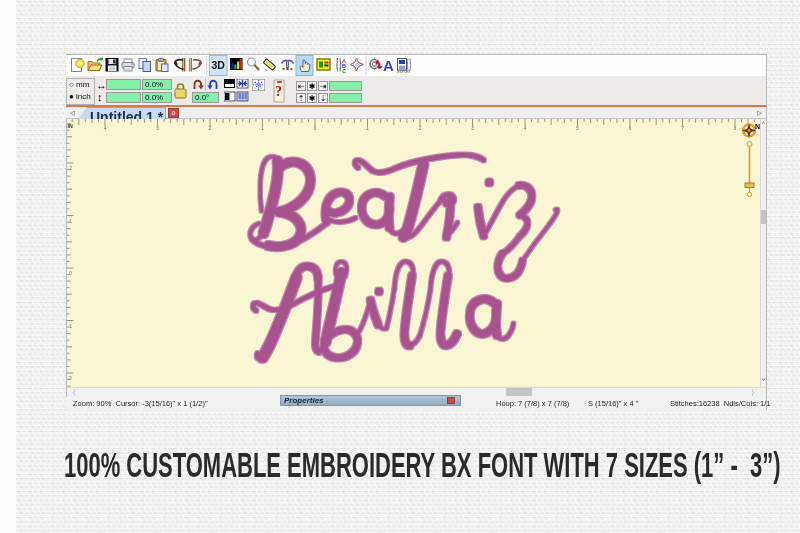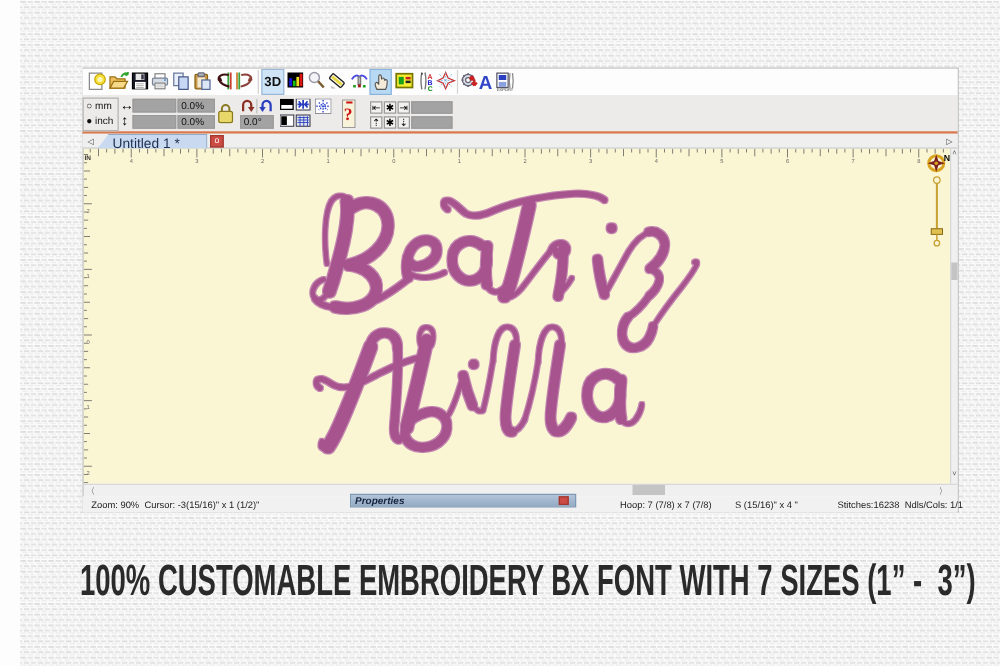--- a/index.html
+++ b/index.html
@@ -13,25 +13,25 @@
 #row1{position:absolute;left:50px;top:55px;width:700px;height:21px;background:#fdfdfd;border-bottom:1px solid #e4e4e4;}
 #row2{position:absolute;left:50px;top:76px;width:700px;height:29px;background:#ecebe9;}
 #orangeline{position:absolute;left:50px;top:105px;width:700px;height:2px;background:#d8784e;}
 #tabbar{position:absolute;left:50px;top:107px;width:700px;height:12px;background:#efefef;border-bottom:1px solid #c8c8c8;box-sizing:border-box;}
 #canvas{position:absolute;left:51px;top:119px;width:693px;height:268px;background:#faf5d3;}
 #vscroll{position:absolute;left:744px;top:119px;width:6px;height:268px;background:#f0f0f0;border-left:1px solid #d8d8d8;box-sizing:border-box;}
 #hscroll{position:absolute;left:51px;top:387px;width:699px;height:10px;background:#f0f0f0;border-top:1px solid #d8d8d8;box-sizing:border-box;}
 #status{position:absolute;left:50px;top:397px;width:700px;height:13px;background:#f1f1f1;font-size:8px;color:#222;}
 
 .gb{position:absolute;box-sizing:border-box;border:1px solid #b4b4b4;background:#ecebe9;}
-.tf{position:absolute;box-sizing:border-box;border:1px solid #9a9a9a;background:#a3a3a3;font-size:8px;color:#111;line-height:10px;padding-left:2px;}
+.tf{position:absolute;box-sizing:border-box;border:1px solid #9a9a9a;background:#86efac;font-size:8px;color:#111;line-height:10px;padding-left:2px;}
 .btn2{position:absolute;box-sizing:border-box;border:1px solid #9a9a9a;background:#f2f1ef;}
 
 #tab{position:absolute;left:62px;top:107px;width:88px;height:12px;background:#c9daf0;border:1px solid #90aac8;border-bottom:none;box-sizing:border-box;clip-path:polygon(0 100%,9px 0,100% 0,100% 100%);}
-#tabtxt{position:absolute;left:74px;top:108.5px;width:80px;font-size:11px;font-weight:normal;color:#1c2f50;letter-spacing:0px;}
+#tabtxt{position:absolute;left:74px;top:108.5px;width:80px;font-size:14px;font-weight:bold;color:#1c2f50;letter-spacing:0px;}
 #tabclose{position:absolute;left:152px;top:108px;width:11px;height:10px;background:#cc4b44;border:1px solid #a03830;box-sizing:border-box;color:#fff;font-size:7px;line-height:8px;text-align:center;}
 
 #caption{position:absolute;left:48px;top:446px;width:800px;}
 #caption span{display:inline-block;font-family:"Liberation Sans",sans-serif;font-weight:bold;font-size:35px;color:#2a2a2a;transform:scaleX(0.628);transform-origin:left center;white-space:nowrap;letter-spacing:0px;line-height:1.1;}
 </style>
 </head>
 <body>
 <div id="page">
 <svg id="fabric" width="800" height="533">
 <defs>

